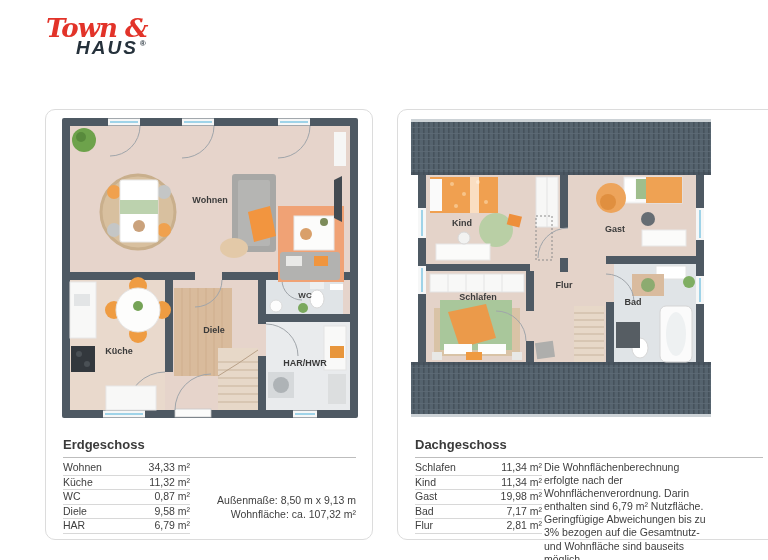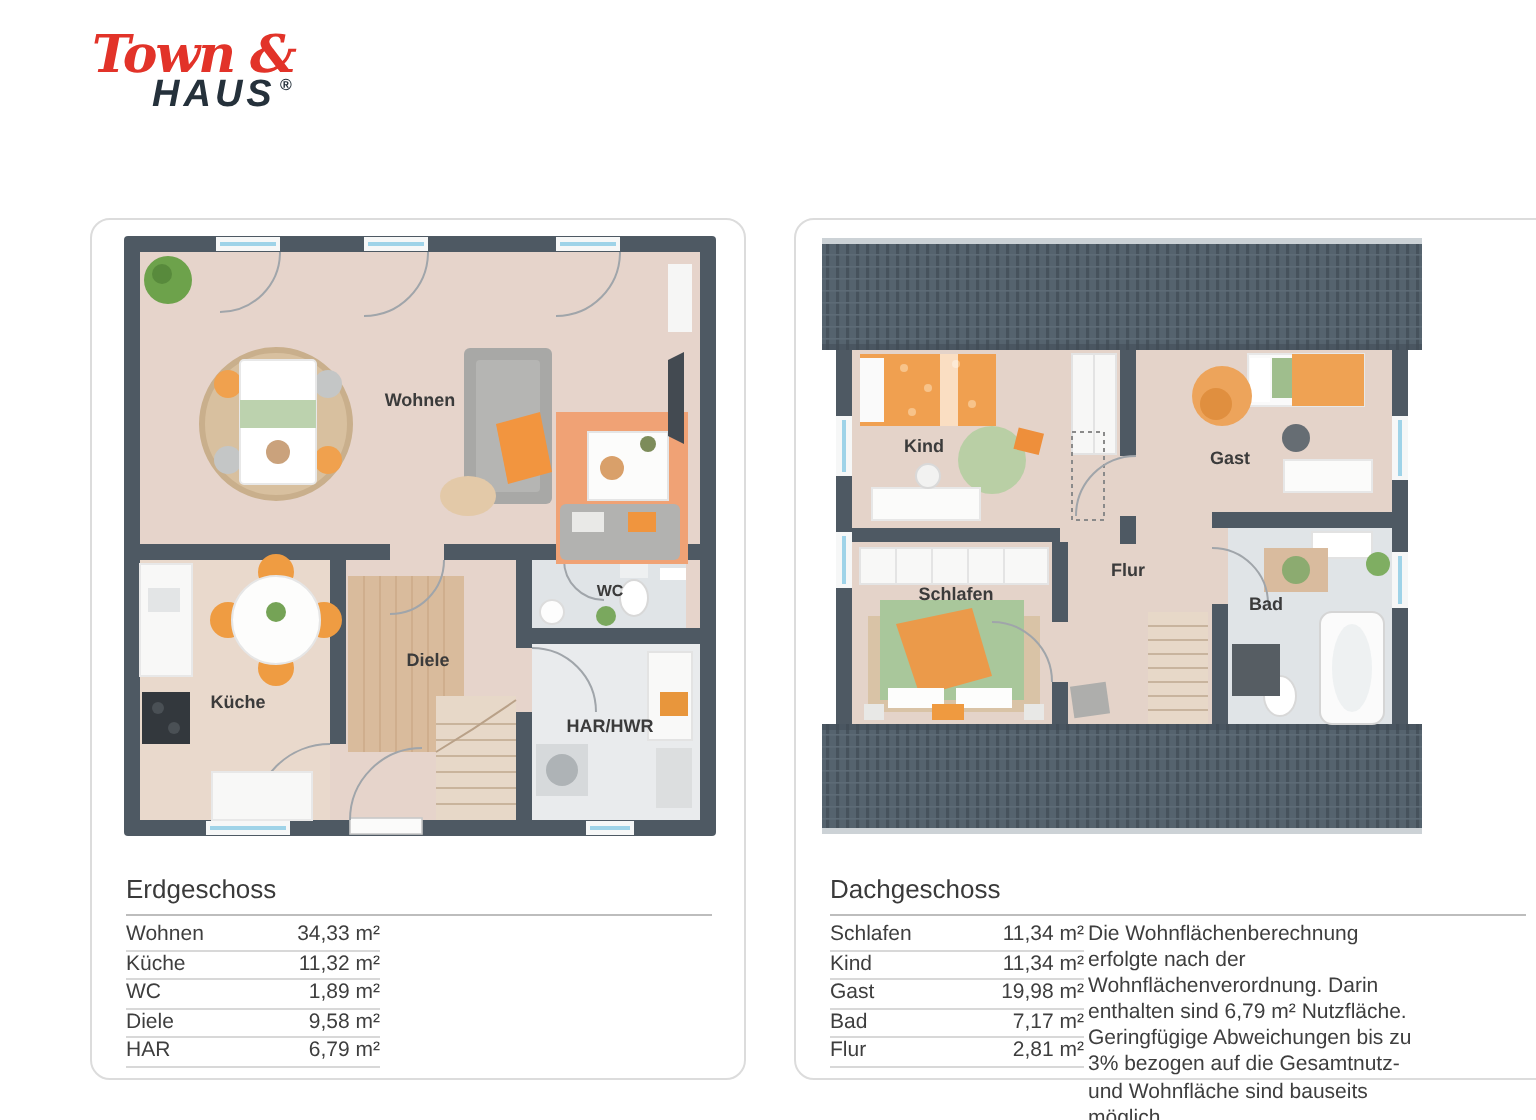--- a/index.html
+++ b/index.html
@@ -12,21 +12,21 @@
   .logo-haus{font-family:"Liberation Sans",sans-serif;font-style:italic;font-weight:bold;
              color:#25313b;font-size:19px;letter-spacing:2px;margin-left:30px;margin-top:-3px;}
   .logo-reg{font-size:8px;color:#25313b;vertical-align:super;letter-spacing:0;margin-left:2px;}
   .card{position:absolute;top:109px;width:328px;height:431px;background:#fff;
         border:1px solid #dcdcdc;border-radius:10px;box-sizing:border-box;}
   #card-eg{left:45px;}
   #card-dg{left:397px;width:383px;}
   .plan{position:absolute;}
   #plan-eg{left:16px;top:8px;}
   #plan-dg{left:10px;top:6px;}
-  .floor-title{position:absolute;left:17px;top:327px;font-size:13px;font-weight:normal;color:#3a3a3a;}
+  .floor-title{position:absolute;left:17px;top:327px;font-size:13px;font-weight:bold;color:#3a3a3a;}
   .title-rule{position:absolute;left:17px;right:16px;top:347px;border-top:1px solid #bdbdbd;}
   .areas{position:absolute;left:17px;top:351px;width:127px;}
   .arow{display:flex;justify-content:space-between;border-bottom:1px solid #d8d8d8;
         padding:1px 0 2px 0;font-size:10.5px;color:#3e3e3e;line-height:10.5px;}
   .aval{text-align:center;}
   .summary{position:absolute;right:16px;top:384px;width:195px;text-align:right;
            font-size:10.5px;color:#3e3e3e;line-height:13.5px;}
   .note{position:absolute;left:146px;top:351px;width:172px;font-size:10.5px;
         color:#3e3e3e;line-height:13.1px;}
   .plab{font-family:"Liberation Sans",sans-serif;font-size:9px;font-weight:600;fill:#3b3b3b;}
@@ -196,33 +196,35 @@
     <div class="arow">
         <span>Wohnen</span>
         <span class="aval">34,33 m²</span>
       </div>
     <div class="arow">
         <span>Küche</span>
         <span class="aval">11,32 m²</span>
       </div>
     <div class="arow">
         <span>WC</span>
-        <span class="aval">1,89 m²</span>
+        <span class="aval">0,87 m²</span>
       </div>
     <div class="arow">
         <span>Diele</span>
         <span class="aval">9,58 m²</span>
       </div>
     <div class="arow">
         <span>HAR</span>
         <span class="aval">6,79 m²</span>
       </div>
   </div>
 
   <div class="summary">
+    <div>Außenmaße: 8,50 m x 9,13 m</div>
+    <div>Wohnfläche: ca. 107,32 m²</div>
   </div>
 </div>
 
 <div class="card" id="card-dg">
 
   <svg class="plan" id="plan-dg" width="306" height="304" viewBox="0 0 306 304">
     <defs>
       <pattern id="roofp" width="5" height="6" patternUnits="userSpaceOnUse">
         <rect width="5" height="6" fill="#55636e"></rect>
         <rect width="1.6" height="6" fill="#46525c"></rect>

